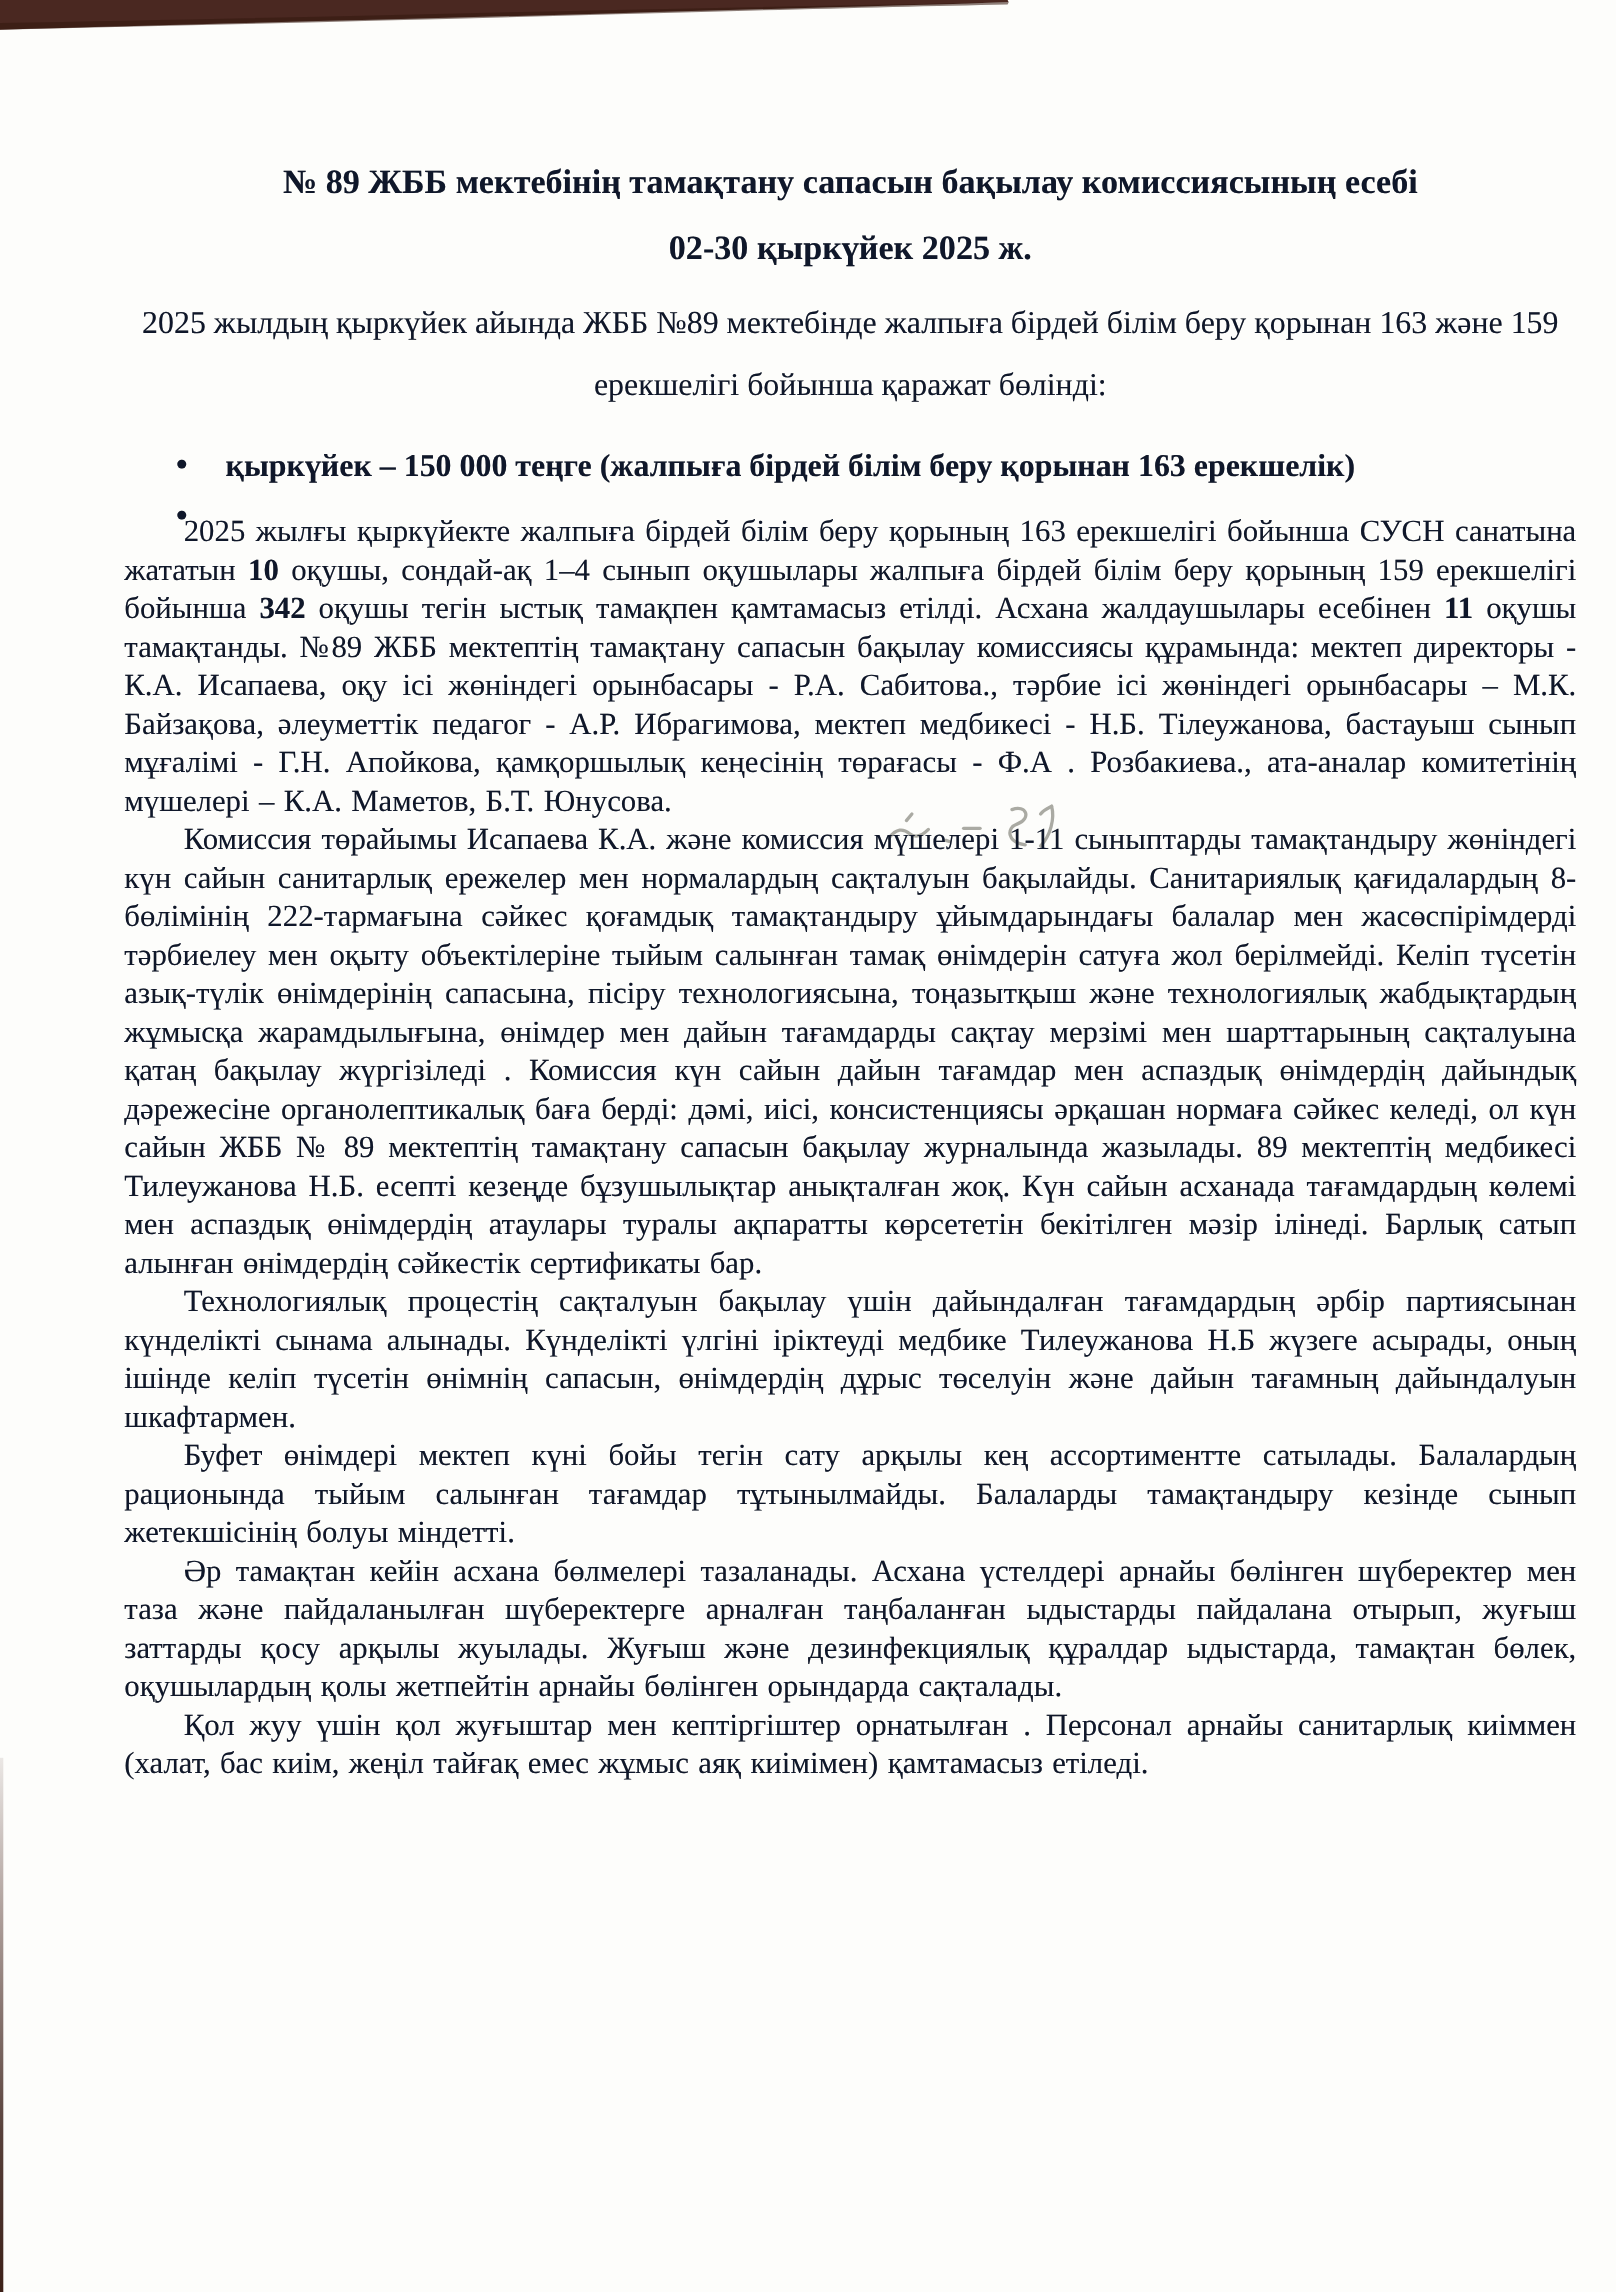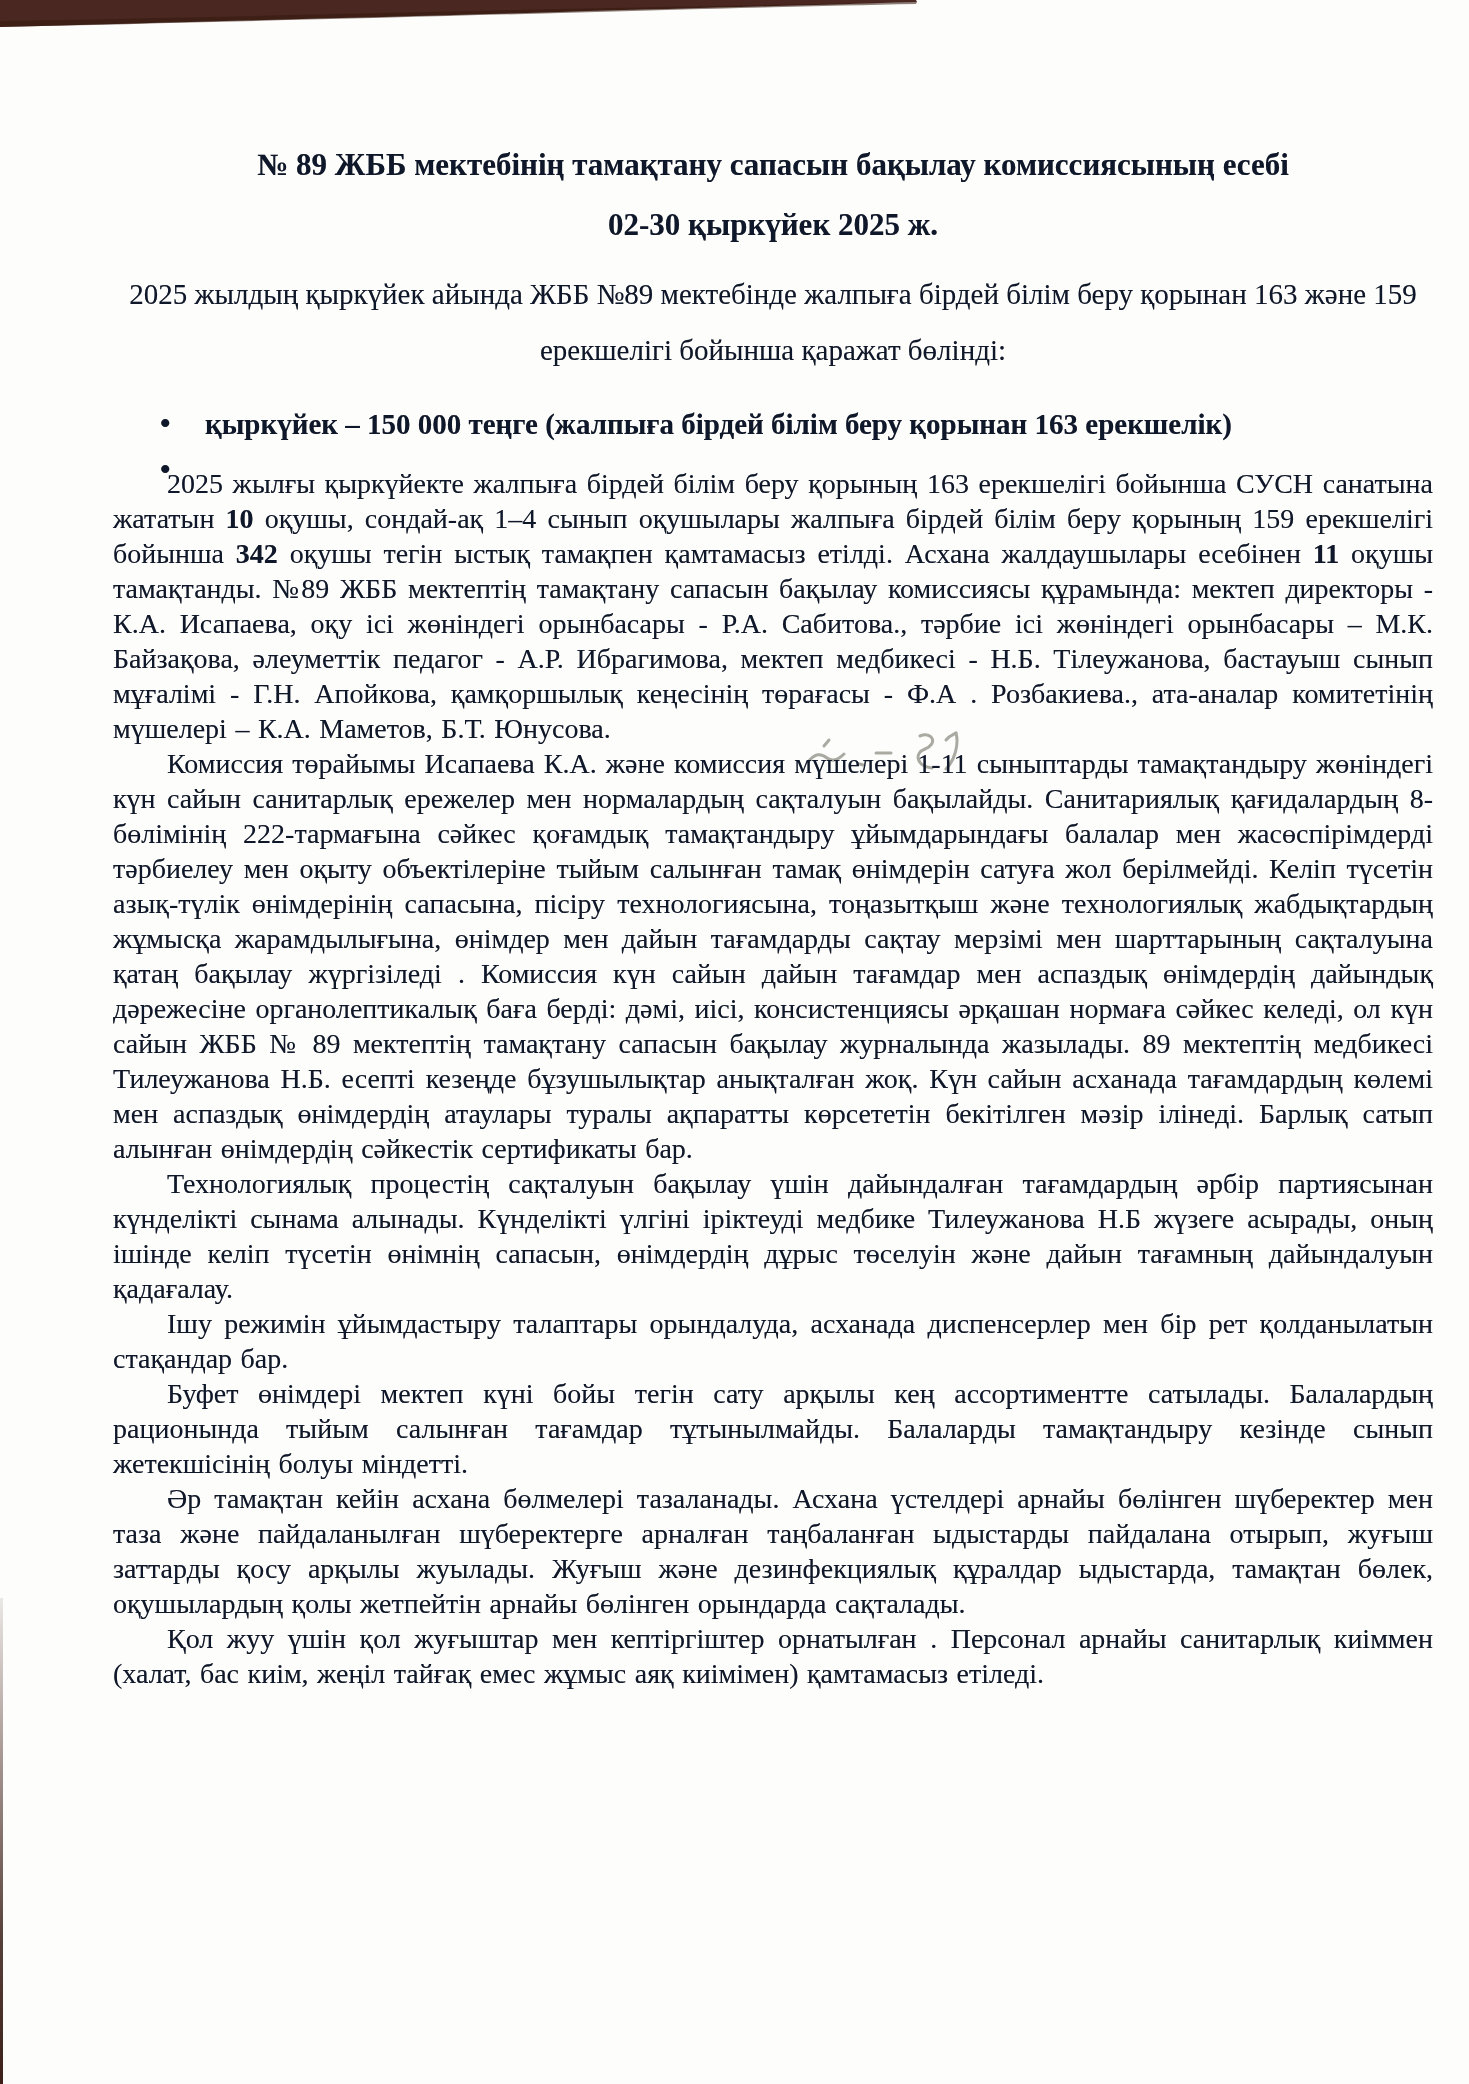--- a/index.html
+++ b/index.html
@@ -137,21 +137,20 @@
         <span>қыркүйек – 150 000 теңге (жалпыға бірдей білім беру қорынан 163 ерекшелік)</span>
       </div>
       <div class="bullet-item">
         <span class="bullet-marker">•</span>
       </div>
     </div>
 
     <div class="paras">
       <p class="para"><span>2025 жылғы қыркүйекте жалпыға бірдей білім беру қорының 163 ерекшелігі бойынша СУСН санатына жататын </span><b>10</b><span> оқушы, сондай-ақ 1–4 сынып оқушылары жалпыға бірдей білім беру қорының 159 ерекшелігі бойынша </span><b>342</b><span> оқушы тегін ыстық тамақпен қамтамасыз етілді. Асхана жалдаушылары есебінен </span><b>11</b><span> оқушы тамақтанды. №89 ЖББ мектептің тамақтану сапасын бақылау комиссиясы құрамында: мектеп директоры - К.А. Исапаева, оқу ісі жөніндегі орынбасары - Р.А. Сабитова., тәрбие ісі жөніндегі орынбасары – М.К. Байзақова,  әлеуметтік педагог - А.Р. Ибрагимова, мектеп медбикесі - Н.Б. Тілеужанова,  бастауыш сынып мұғалімі - Г.Н. Апойкова,  қамқоршылық кеңесінің төрағасы - Ф.А . Розбакиева., ата-аналар комитетінің мүшелері – К.А. Маметов, Б.Т. Юнусова.</span></p>
       <p class="para"><span>Комиссия төрайымы Исапаева К.А. және комиссия мүшелері 1-11 сыныптарды тамақтандыру жөніндегі күн сайын санитарлық ережелер мен нормалардың сақталуын бақылайды. Санитариялық қағидалардың 8-бөлімінің 222-тармағына сәйкес қоғамдық тамақтандыру ұйымдарындағы балалар мен жасөспірімдерді тәрбиелеу мен оқыту объектілеріне тыйым салынған тамақ өнімдерін сатуға жол берілмейді. Келіп түсетін азық-түлік өнімдерінің сапасына, пісіру технологиясына, тоңазытқыш және технологиялық жабдықтардың жұмысқа жарамдылығына, өнімдер мен дайын тағамдарды сақтау мерзімі мен шарттарының сақталуына қатаң бақылау жүргізіледі . Комиссия күн сайын дайын тағамдар мен аспаздық өнімдердің дайындық дәрежесіне органолептикалық баға берді: дәмі, иісі, консистенциясы әрқашан нормаға сәйкес келеді, ол күн сайын ЖББ № 89 мектептің тамақтану сапасын бақылау журналында жазылады. 89 мектептің  медбикесі  Тилеужанова Н.Б. есепті кезеңде бұзушылықтар анықталған жоқ. Күн сайын асханада тағамдардың көлемі мен аспаздық өнімдердің атаулары туралы ақпаратты көрсететін бекітілген мәзір ілінеді. Барлық сатып алынған өнімдердің сәйкестік сертификаты бар.</span></p>
-      <p class="para"><span>Технологиялық процестің сақталуын бақылау үшін дайындалған тағамдардың әрбір партиясынан күнделікті сынама алынады. Күнделікті үлгіні іріктеуді медбике Тилеужанова Н.Б жүзеге асырады, оның ішінде келіп түсетін өнімнің сапасын, өнімдердің дұрыс төселуін және дайын тағамның дайындалуын қадағалау.</span></p>
-      <p class="para"><span>Ішу режимін ұйымдастыру талаптары орындалуда, асханада диспенсерлер мен бір рет қолданылатын стақандар бар.</span></p>
+      <p class="para"><span>Технологиялық процестің сақталуын бақылау үшін дайындалған тағамдардың әрбір партиясынан күнделікті сынама алынады. Күнделікті үлгіні іріктеуді медбике Тилеужанова Н.Б жүзеге асырады, оның ішінде келіп түсетін өнімнің сапасын, өнімдердің дұрыс төселуін және дайын тағамның дайындалуын шкафтармен.</span></p>
       <p class="para"><span>Буфет өнімдері мектеп күні бойы тегін сату арқылы кең ассортиментте сатылады. Балалардың рационында тыйым салынған тағамдар тұтынылмайды. Балаларды тамақтандыру кезінде сынып жетекшісінің болуы міндетті.</span></p>
       <p class="para"><span>Әр тамақтан кейін асхана бөлмелері тазаланады. Асхана үстелдері арнайы бөлінген шүберектер мен таза және пайдаланылған шүберектерге арналған таңбаланған ыдыстарды пайдалана отырып, жуғыш заттарды қосу арқылы жуылады. Жуғыш және дезинфекциялық құралдар ыдыстарда, тамақтан бөлек, оқушылардың қолы жетпейтін арнайы бөлінген орындарда сақталады.</span></p>
       <p class="para"><span>Қол жуу үшін қол жуғыштар мен кептіргіштер орнатылған . Персонал арнайы санитарлық киіммен (халат, бас киім, жеңіл тайғақ емес жұмыс аяқ киімімен) қамтамасыз етіледі.</span></p>
     </div>
 
   </div>
 </div>
 
 </body></html>

